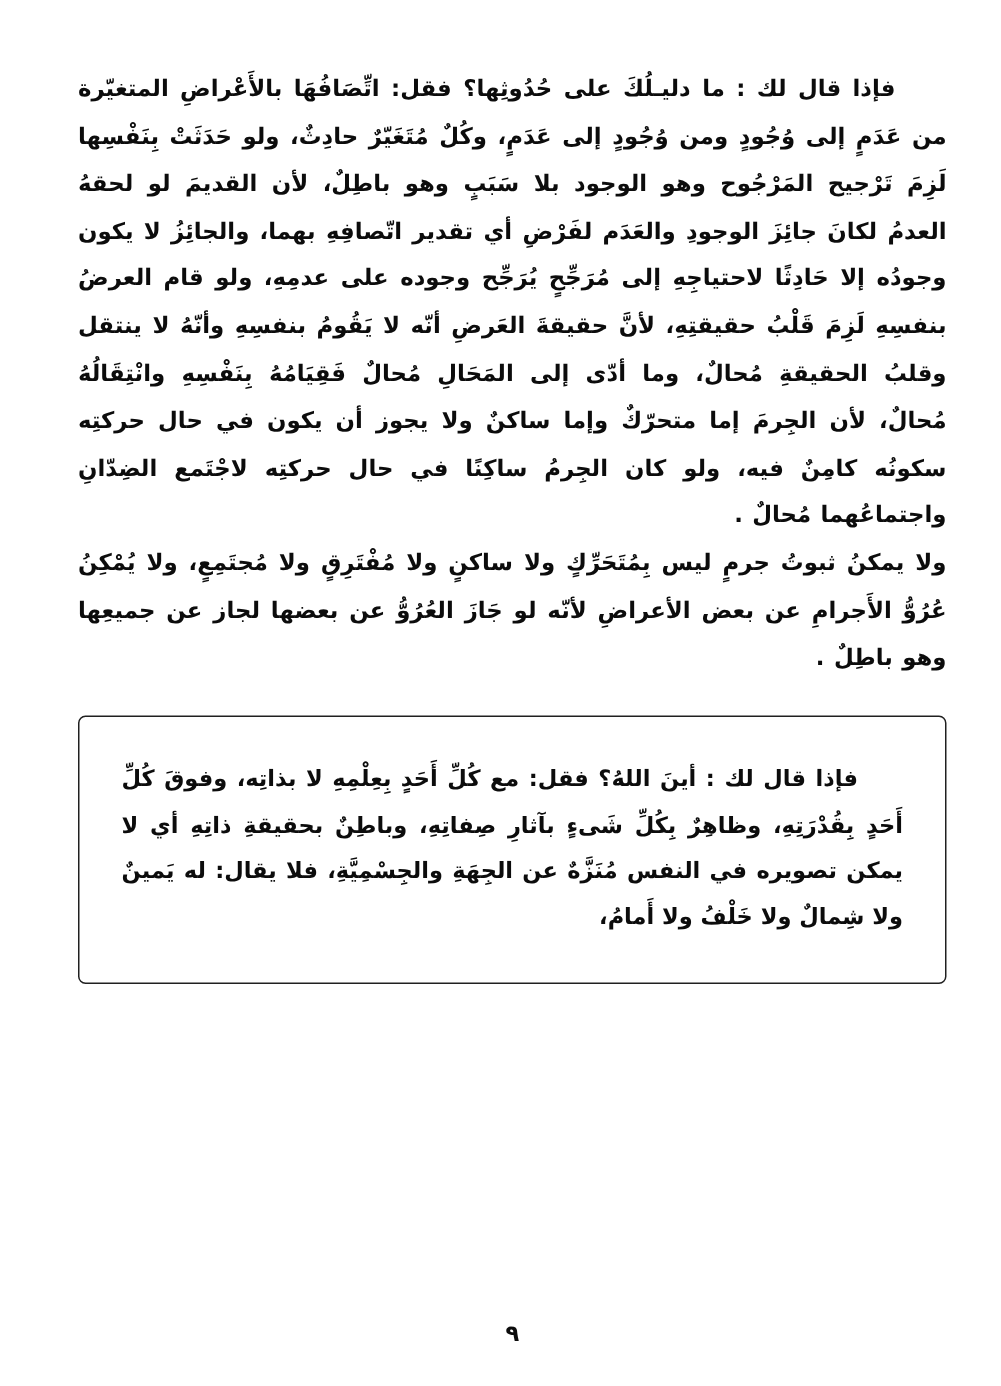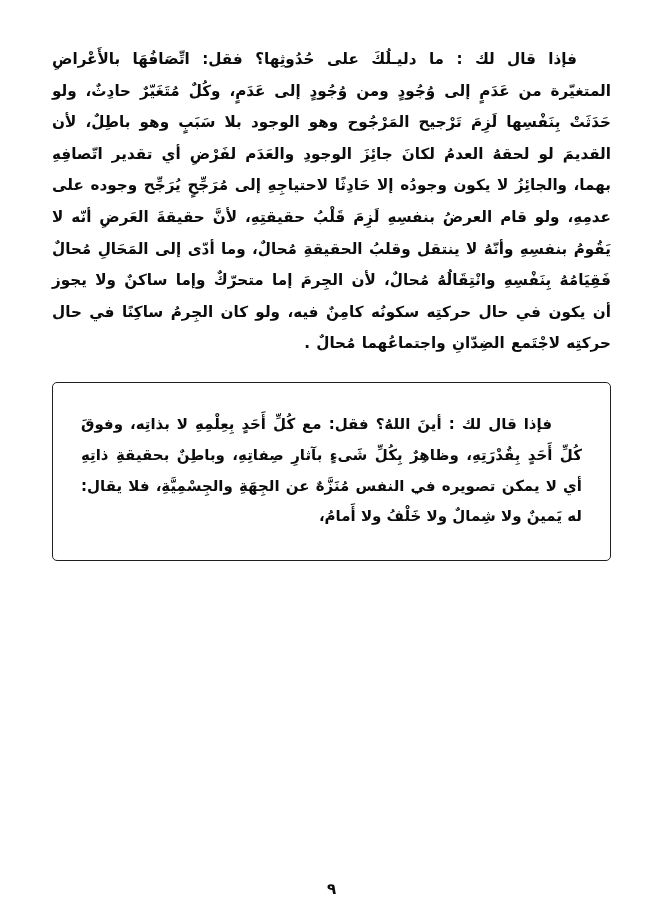--- a/index.html
+++ b/index.html
@@ -12,21 +12,21 @@
     height: 924px;
     font-family: "DejaVu Sans", sans-serif;
     color: #0c0c0c;
     overflow: hidden;
   }
   .page {
     position: relative;
     width: 667px;
     height: 924px;
     box-sizing: border-box;
-    padding: 44px 56px 20px 52px;
+    padding: 44px 36px 20px 52px;
     display: flex;
     flex-direction: column;
   }
   .body-block {
     direction: rtl;
     text-align: justify;
     text-align-last: right;
     font-size: 15.2px;
     line-height: 2.08;
     letter-spacing: 0px;
@@ -70,20 +70,21 @@
   }
 </style>
 </head>
 <body>
 
 <div class="page">
 
   <div class="body-block">
     <p class="indent-first">فإذا قال لك : ما دليـلُكَ على حُدُوثِها؟ فقل: اتِّصَافُهَا بالأَعْراضِ المتغيّرة من عَدَمٍ إلى وُجُودٍ ومن وُجُودٍ إلى عَدَمٍ، وكُلٌ مُتَغَيّرٌ حادِثٌ، ولو حَدَثَتْ بِنَفْسِها لَزِمَ تَرْجيح المَرْجُوح وهو الوجود بلا سَبَبٍ وهو باطِلٌ، لأن القديمَ لو لحقهُ العدمُ لكانَ جائِزَ الوجودِ والعَدَم لفَرْضِ أي تقدير اتّصافِهِ بهما، والجائِزُ لا يكون وجودُه إلا حَادِثًا لاحتياجِهِ إلى مُرَجِّحٍ يُرَجِّح وجوده على عدمِهِ، ولو قام العرضُ بنفسِهِ لَزِمَ قَلْبُ حقيقتِهِ، لأنَّ حقيقةَ العَرضِ أنّه لا يَقُومُ بنفسِهِ وأنّهُ لا ينتقل وقلبُ الحقيقةِ مُحالٌ، وما أدّى إلى المَحَالِ مُحالٌ فَقِيَامُهُ بِنَفْسِهِ وانْتِقَالُهُ مُحالٌ، لأن الجِرمَ إما متحرّكٌ وإما ساكنٌ ولا يجوز أن يكون في حال حركتِه سكونُه كامِنٌ فيه، ولو كان الجِرمُ ساكِنًا في حال حركتِه لاجْتَمع الضِدّانِ واجتماعُهما مُحالٌ .</p>
     <div class="para-gap"></div>
+    <p>ولا يمكنُ ثبوتُ جرمٍ ليس بِمُتَحَرِّكٍ ولا ساكنٍ ولا مُفْتَرِقٍ ولا مُجتَمِعٍ، ولا يُمْكِنُ عُرُوُّ الأَجرامِ عن بعض الأعراضِ لأنّه لو جَازَ العُرُوُّ عن بعضها لجاز عن جميعِها وهو باطِلٌ .</p>
   </div>
 
   <div class="framed">
     <p>فإذا قال لك : أينَ اللهُ؟ فقل: مع كُلِّ أَحَدٍ بِعِلْمِهِ لا بذاتِه، وفوقَ كُلِّ أَحَدٍ بِقُدْرَتِهِ، وظاهِرٌ بِكُلِّ شَىءٍ بآثارِ صِفاتِهِ، وباطِنٌ بحقيقةِ ذاتِهِ أي لا يمكن تصويره في النفس مُنَزَّهٌ عن الجِهَةِ والجِسْمِيَّةِ، فلا يقال: له يَمينٌ ولا شِمالٌ ولا خَلْفُ ولا أَمامُ،</p>
   </div>
 
   <div class="spacer"></div>
 
   <div class="folio">٩</div>
 

